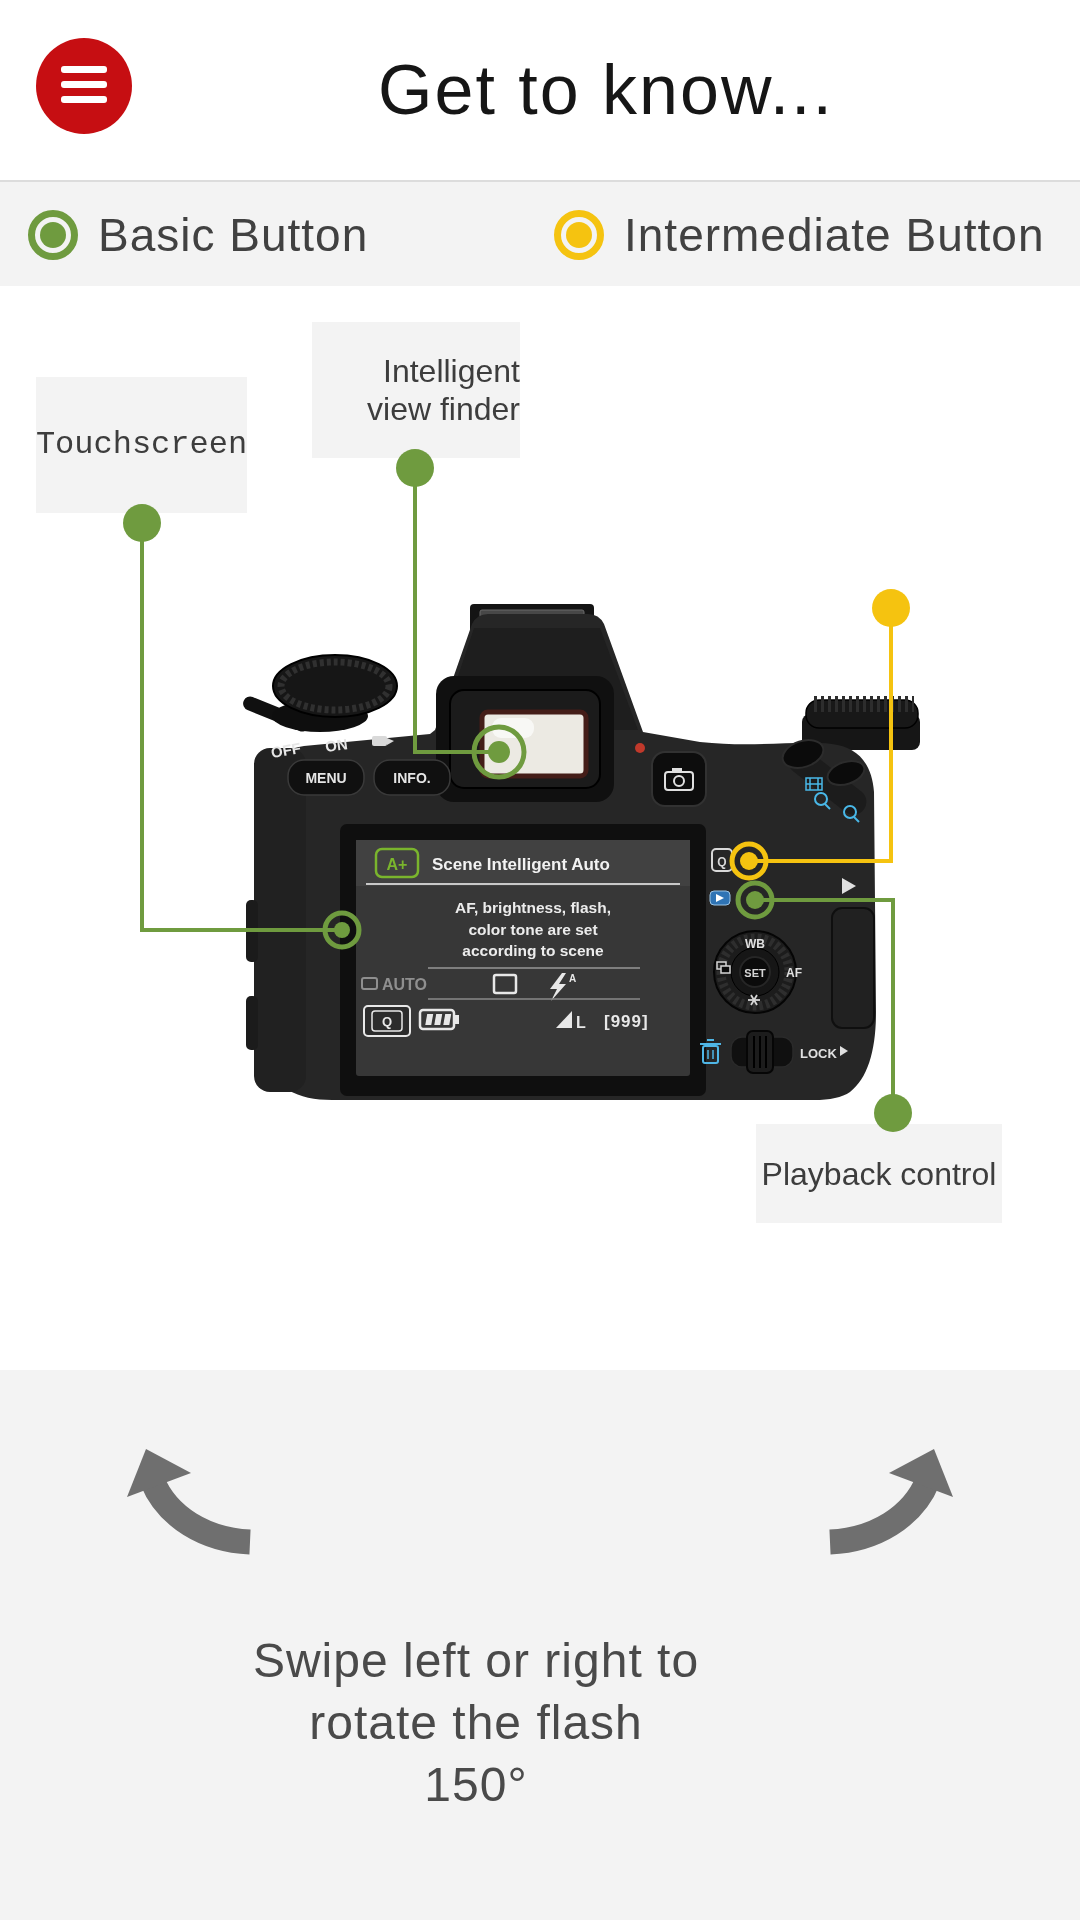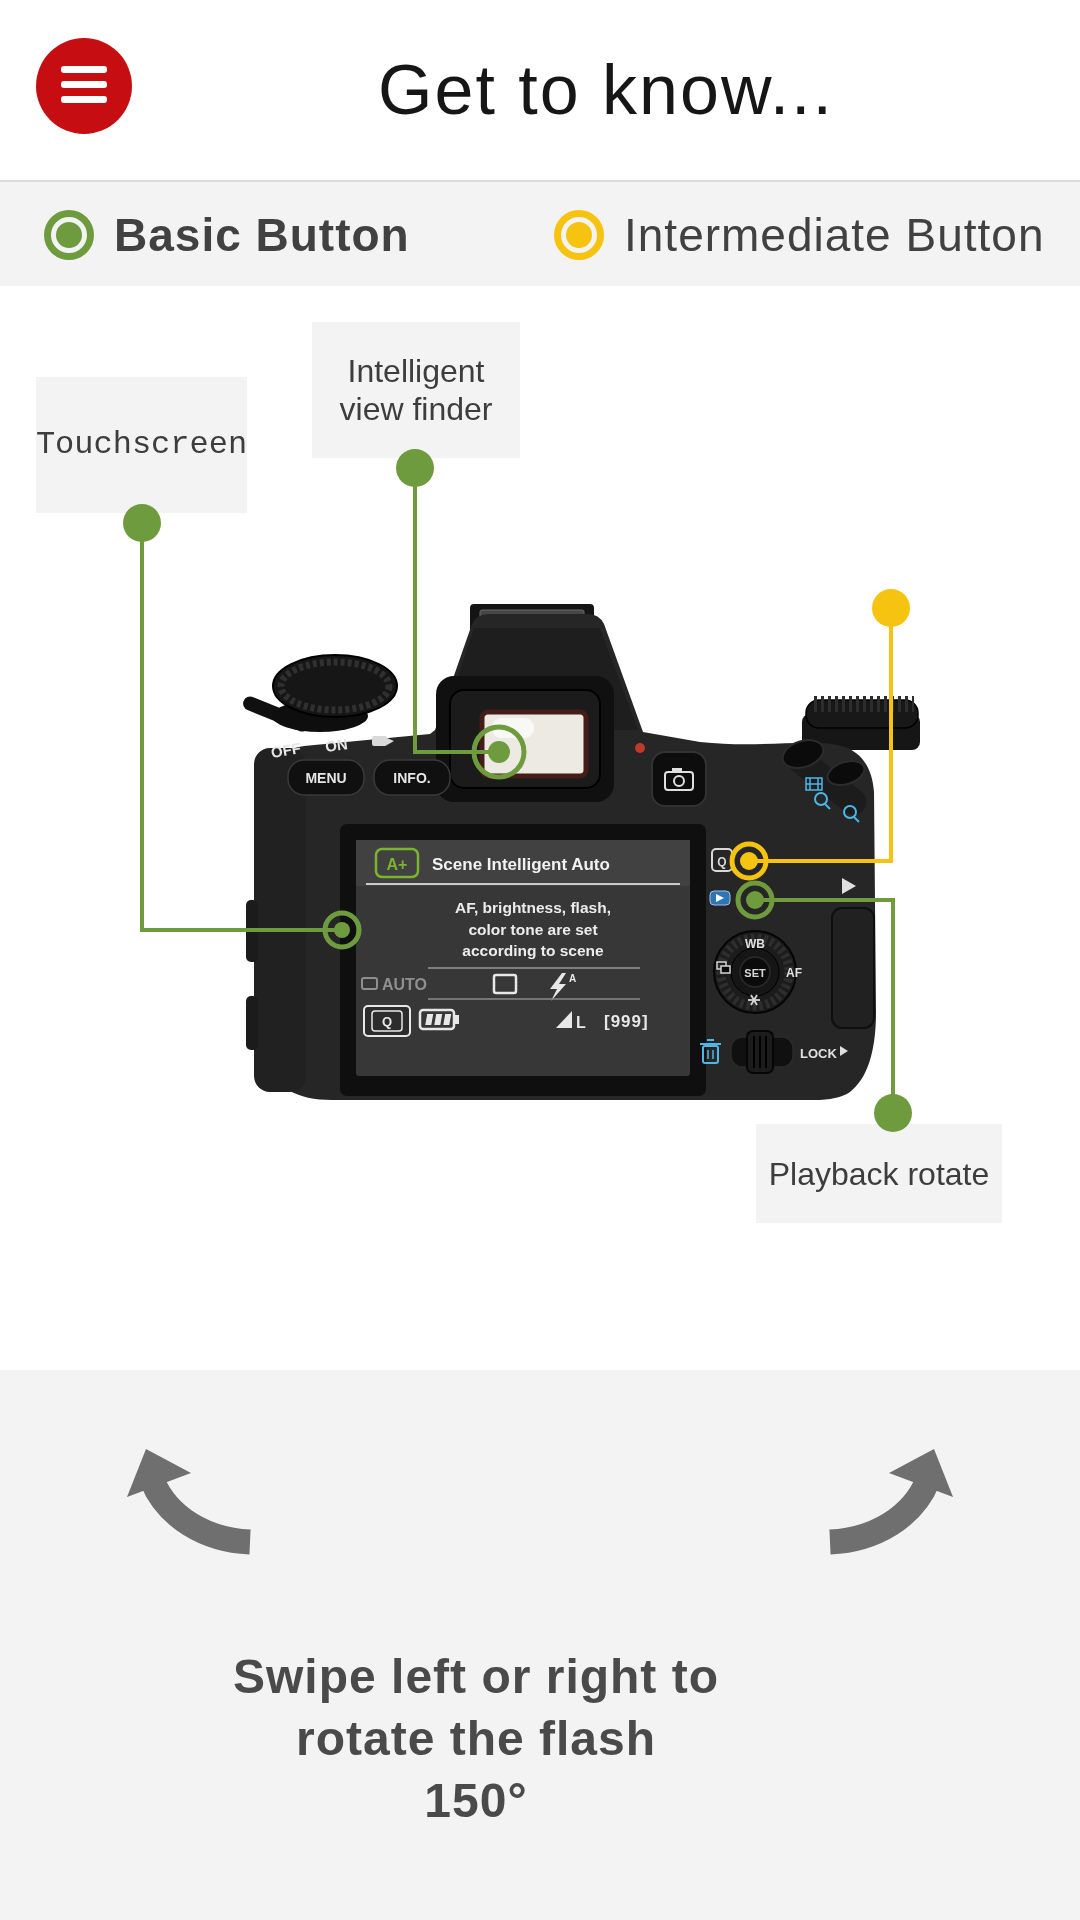--- a/index.html
+++ b/index.html
@@ -18,47 +18,47 @@
   .title{
     position:absolute;left:132px;right:0;top:50px;text-align:center;
     font-size:70px;font-weight:300;letter-spacing:2px;color:#161616;
   }
   
   .legend{
     position:absolute;left:0;top:180px;width:1080px;height:106px;background:#f3f3f3;
     border-top:2px solid #dcdcdc;box-sizing:border-box;
   }
   .legend-item{position:absolute;top:0;height:106px;display:flex;align-items:center;}
-  .legend-item.basic{left:44px;font-weight:bold;}
+  .legend-item.basic{left:28px;}
   .legend-item.intermediate{left:554px;justify-content:center;}
   .legend-dot{width:50px;height:50px;border-radius:50%;box-sizing:border-box;position:relative;flex:0 0 auto;}
   .legend-dot.green{border:7px solid #6f9b3f;}
   .legend-dot.yellow{border:7px solid #f5c310;}
   .legend-dot::after{content:"";position:absolute;left:50%;top:50%;width:26px;height:26px;margin:-13px 0 0 -13px;border-radius:50%;}
   .legend-dot.green::after{background:#6f9b3f;}
   .legend-dot.yellow::after{background:#f5c310;}
   .legend-label{margin-left:20px;font-size:46px;color:#414141;letter-spacing:1px;white-space:nowrap;}
   
   .diagram{position:absolute;left:0;top:286px;width:1080px;height:1084px;background:#ffffff;}
   .callout-box{
     position:absolute;background:#f3f3f3;color:#3d3d3d;
-    display:flex;align-items:center;justify-content:center;text-align:center;
+    display:flex;align-items:center;justify-content:center;text-align:right;
     font-size:32px;line-height:38px;
   }
   .box-touchscreen{left:36px;top:91px;width:211px;height:136px;font-family:Liberation Mono, monospace;}
   .box-viewfinder{left:312px;top:36px;width:208px;height:136px;}
   .box-quickcontrol{left:777px;top:176px;width:226px;height:135px;}
   .box-playback{left:756px;top:838px;width:246px;height:99px;}
   .overlay-svg{position:absolute;left:0;top:0;}
   .overlay-svg text{font-family:"Liberation Sans",sans-serif;}
   
   .footer{position:absolute;left:0;top:1370px;width:1080px;height:550px;background:#f3f3f3;}
   .swipe-text{
-    position:absolute;left:0;top:276px;width:952px;text-align:center;
-    font-size:48px;line-height:62px;font-weight:700;color:#4a4a4a;letter-spacing:1px;
+    position:absolute;left:0;top:260px;width:952px;text-align:center;
+    font-size:48px;line-height:62px;font-weight:400;color:#4a4a4a;letter-spacing:1px;
   }
 </style>
 </head>
 <body>
 
 <div class="screen">
 
   <div class="header">
     <button class="menu-btn">
       <span class="bar b1"></span>
@@ -75,21 +75,21 @@
     </div>
     <div class="legend-item intermediate">
       <span class="legend-dot yellow"></span>
       <span class="legend-label">Intermediate Button</span>
     </div>
   </div>
 
   <div class="diagram">
     <div class="callout-box box-touchscreen">Touchscreen</div>
     <div class="callout-box box-viewfinder">Intelligent view finder</div>
-    <div class="callout-box box-playback">Playback rotate</div>
+    <div class="callout-box box-playback">Playback control</div>
 
     <svg class="overlay-svg" width="1080" height="1084" viewBox="0 286 1080 1084">
 
       <g>
 
         <g>
           <rect x="244" y="694" width="70" height="14" rx="7" fill="#101010" transform="rotate(22 244 700)"></rect>
           <ellipse cx="320" cy="716" rx="48" ry="16" fill="#0e0e0e"></ellipse>
           <ellipse cx="335" cy="686" rx="62" ry="31" fill="#161616" stroke="#000" stroke-width="2"></ellipse>
           <ellipse cx="335" cy="686" rx="54" ry="24" fill="none" stroke="#303030" stroke-width="7" stroke-dasharray="4 3"></ellipse>

